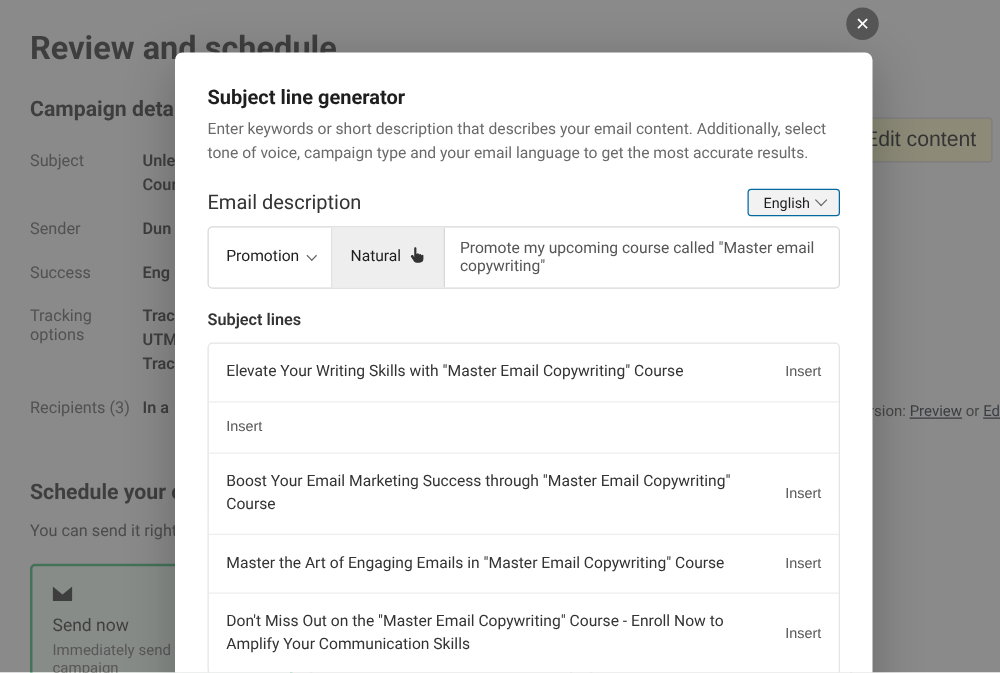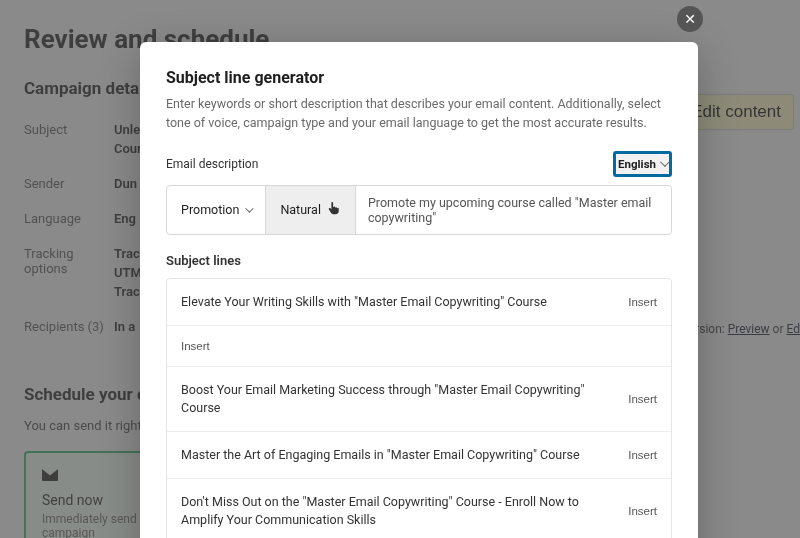--- a/index.html
+++ b/index.html
@@ -28,22 +28,22 @@
 
 
 .dim { position:absolute; inset:0; background:rgba(80,80,80,0.65); }
 
 
 .modal { position:absolute; left:140px; top:42px; width:558px; background:#fff; border-radius:6px; padding:26px 26px 22px 26px; box-shadow:0 10px 40px rgba(0,0,0,0.25); }
 .modal-close { position:absolute; right:-5px; top:-36px; width:26px; height:26px; border-radius:50%; background:#555; color:#fff; display:flex; align-items:center; justify-content:center; font-size:14px; cursor:pointer; }
 .modal h2 { font-size:16px; font-weight:700; margin-bottom:8px; }
 .modal .helper { font-size:12.5px; color:#6a6a6a; line-height:1.5; margin-bottom:18px; }
 .section-row { display:flex; justify-content:space-between; align-items:center; margin-bottom:8px; }
-.section-label { font-size:12px; font-weight:400; color:#333; }
-.lang-pill { border:3px solid #0369a1; background:#f2f2f2; font-size:11.5px; padding:3px 2px; border-radius:3px; display:inline-flex; align-items:center; gap:4px; cursor:pointer;font-weight:bold; }
+.section-label { font-size:16px; font-weight:400; color:#333; }
+.lang-pill { border:1px solid #0369a1; background:#f2f2f2; font-size:11.5px; padding:3px 12px; border-radius:3px; display:inline-flex; align-items:center; gap:4px; cursor:pointer; }
 .chev { display:inline-block; width:7px; height:7px; border-right:1.5px solid #666; border-bottom:1.5px solid #666; transform:rotate(45deg) translateY(-2px); }
 .desc-bar { display:flex; border:1px solid #d8d8d8; border-radius:4px; overflow:hidden; margin-bottom:18px; }
 .desc-seg { padding:9px 14px; font-size:12.5px; border-right:1px solid #d8d8d8; display:flex; align-items:center; gap:6px; cursor:pointer; white-space:nowrap; }
 .desc-seg.active { background:#eeeeee; }
 .desc-seg .chev { width:6px; height:6px; }
 .desc-input { flex:1; padding:9px 12px; font-size:12.5px; color:#555; display:flex; align-items:flex-end; }
 .cursor-hand { width:14px; height:14px; display:inline-block; }
 .subject-list { border:1px solid #e4e4e4; border-radius:4px; margin-bottom:8px; }
 .subject-item { display:flex; justify-content:space-between; padding:14px 14px; border-bottom:1px solid #eee; gap:16px; }
 .subject-item:last-child { border-bottom:none; }
@@ -65,21 +65,21 @@
 
   <div class="details-row">
     <span class="lbl">Subject</span>
     <span class="val"><span>Unle</span><span class="sub">Cour</span></span>
   </div>
   <div class="details-row">
     <span class="lbl">Sender</span>
     <span class="val">Dun</span>
   </div>
   <div class="details-row">
-    <span class="lbl">Language</span>
+    <span class="lbl">Success</span>
     <span class="val">Eng</span>
   </div>
   <div class="details-row">
     <span class="lbl">Tracking options</span>
     <span class="val"><span>Trac</span><span class="sub">UTM</span><span class="sub">Trac</span></span>
   </div>
   <div class="details-row">
     <span class="lbl">Recipients (3)</span>
     <span class="val">In a</span>
   </div>

